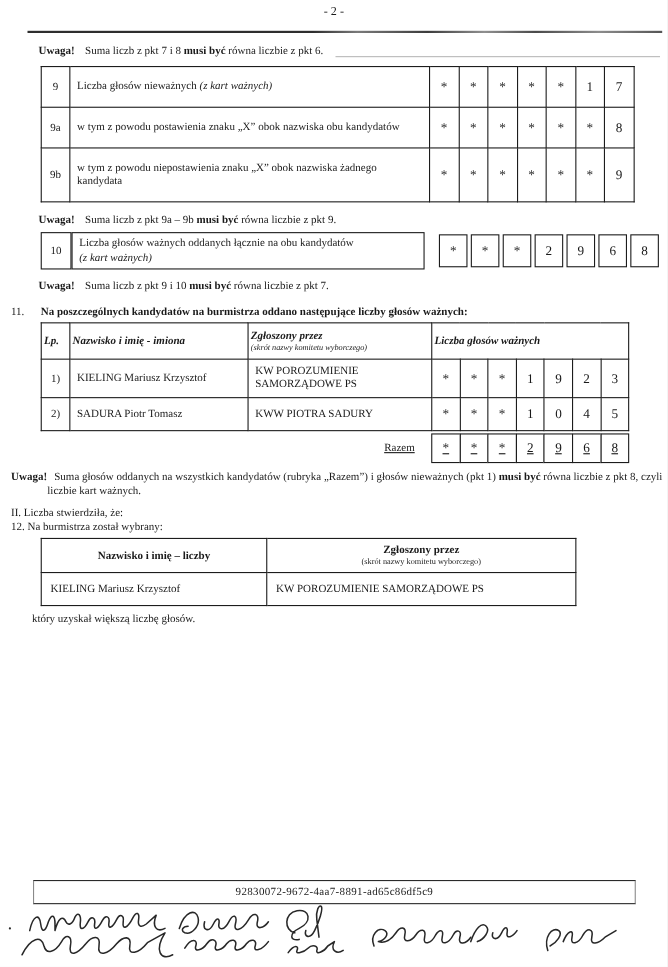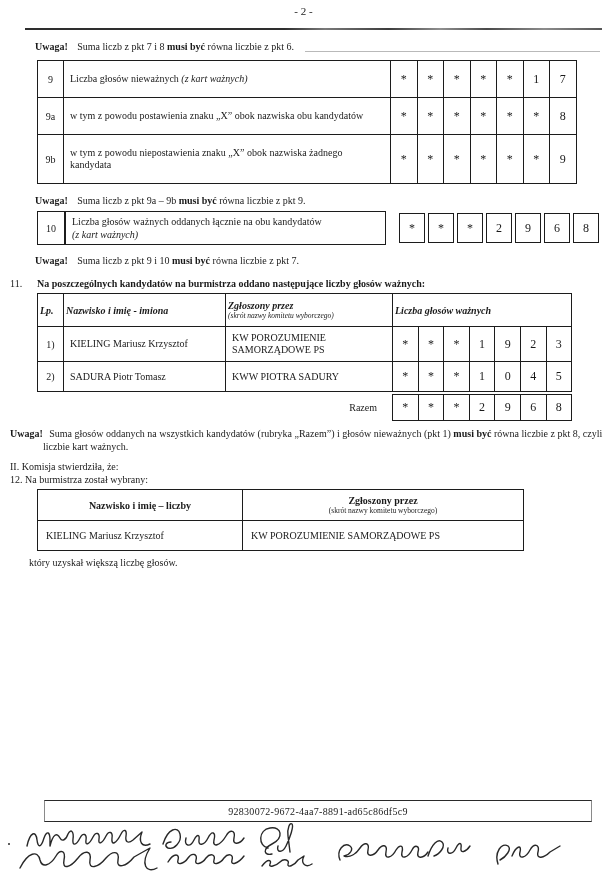--- a/index.html
+++ b/index.html
@@ -42,40 +42,40 @@
   table.cand{border-collapse:collapse;table-layout:fixed;margin-left:37px;border:1.5px solid #1c1c1c;margin-top:3px;}
   table.cand td{border:1px solid #1c1c1c;vertical-align:middle;overflow:hidden;}
   table.cand .hrow{height:33px;}
   table.cand .hrow td{text-align:left;font-size:10px;font-weight:bold;line-height:11px;padding:1px 2px;font-style:italic;}
   table.cand .sub{display:block;font-weight:normal;font-size:7.5px;line-height:9px;}
   table.cand .r1{height:35px;}
   table.cand .r2{height:30px;}
   td.lp{text-align:center;font-size:10px;padding:0;}
   td.name,td.comm{font-size:10px;padding:1px 6px;line-height:12px;}
 
-  .razem{display:flex;margin-left:37px;margin-top:2px;align-items:center;}
+  .razem{display:flex;margin-left:37px;margin-top:2px;align-items:center;text-decoration:underline;}
   .razem .rlabel{width:340px;text-align:right;padding-right:15px;font-size:10px;flex:none;}
   .strip{display:flex;}
   .strip .dbox{width:24.6px;height:25px;margin-left:-1px;}
   .strip .dbox:first-child{margin-left:0;}
 
   .part2{margin:8px 0 0 10px;font-size:10px;line-height:12px;}
   .item12{margin:1px 0 0 10px;font-size:10px;line-height:12px;}
 
   table.elect{border-collapse:collapse;table-layout:fixed;margin-left:37px;border:1.5px solid #1c1c1c;margin-top:3px;}
   table.elect td{border:1px solid #1c1c1c;vertical-align:middle;}
   table.elect .hrow{height:31px;}
   table.elect .hrow td{text-align:center;font-size:10px;font-weight:bold;line-height:11px;}
   table.elect .sub{display:block;font-weight:normal;font-size:7.5px;line-height:9px;}
   table.elect .drow{height:30px;}
   table.elect .drow td{font-size:10px;padding:1px 8px;}
 
   .closing{margin:6px 0 0 29px;font-size:10px;}
 
-  .codebox{position:absolute;top:800px;left:44px;width:546px;height:20px;
+  .codebox{position:absolute;top:800px;left:30px;width:546px;height:20px;
            border-top:1.5px solid #2a2a2a;border-bottom:1.5px solid #2a2a2a;
            border-left:1px solid #8a8a8a;border-right:1px solid #8a8a8a;
            display:flex;align-items:center;justify-content:center;
            font-size:10px;letter-spacing:.3px;}
   .sigs{position:absolute;top:822px;left:0;width:607px;height:57px;}
 </style>
 </head>
 <body>
 
 <div class="page">
@@ -241,21 +241,21 @@
     </div>
   </div>
 
   <div class="note4">
     <span class="lead">Uwaga!</span>
     <span>Suma głosów oddanych na wszystkich kandydatów (rubryka „Razem”) i głosów nieważnych (pkt 1)</span>
     <b>musi być</b>
     <span>równa liczbie z pkt 8, czyli liczbie kart ważnych.</span>
   </div>
 
-  <div class="part2">II. Komisja stwierdziła, że:</div>
+  <div class="part2">II. Liczba stwierdziła, że:</div>
   <div class="item12">12. Na burmistrza został wybrany:</div>
 
   <table class="elect">
     <colgroup>
         <col style="width:205px">
         <col style="width:281px">
       </colgroup>
     <tbody>
         <tr class="hrow">
       <td>Nazwisko i imię – liczby</td>

